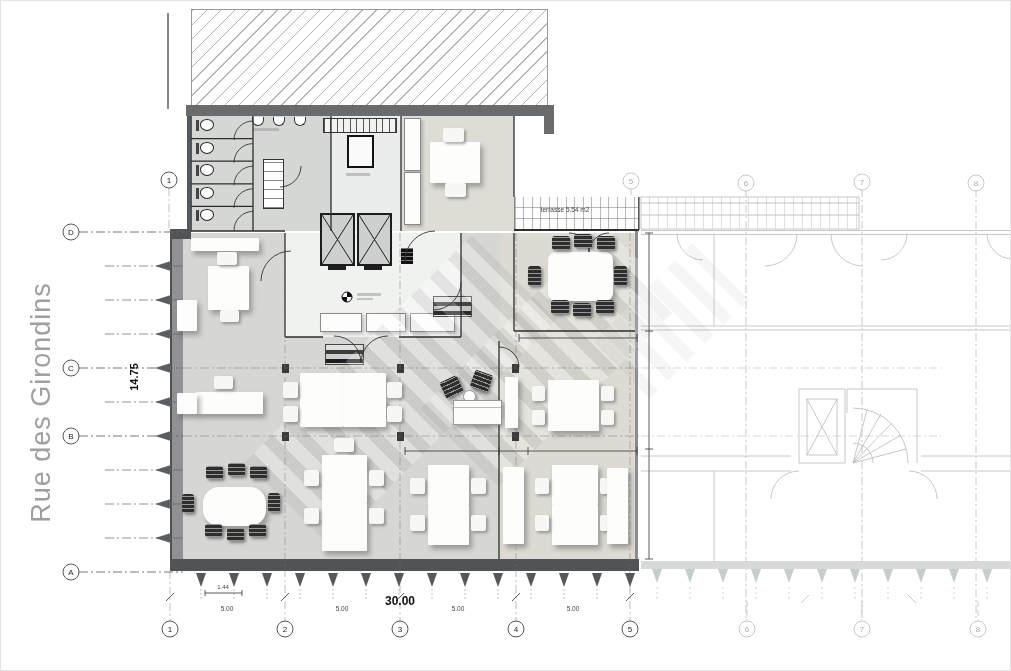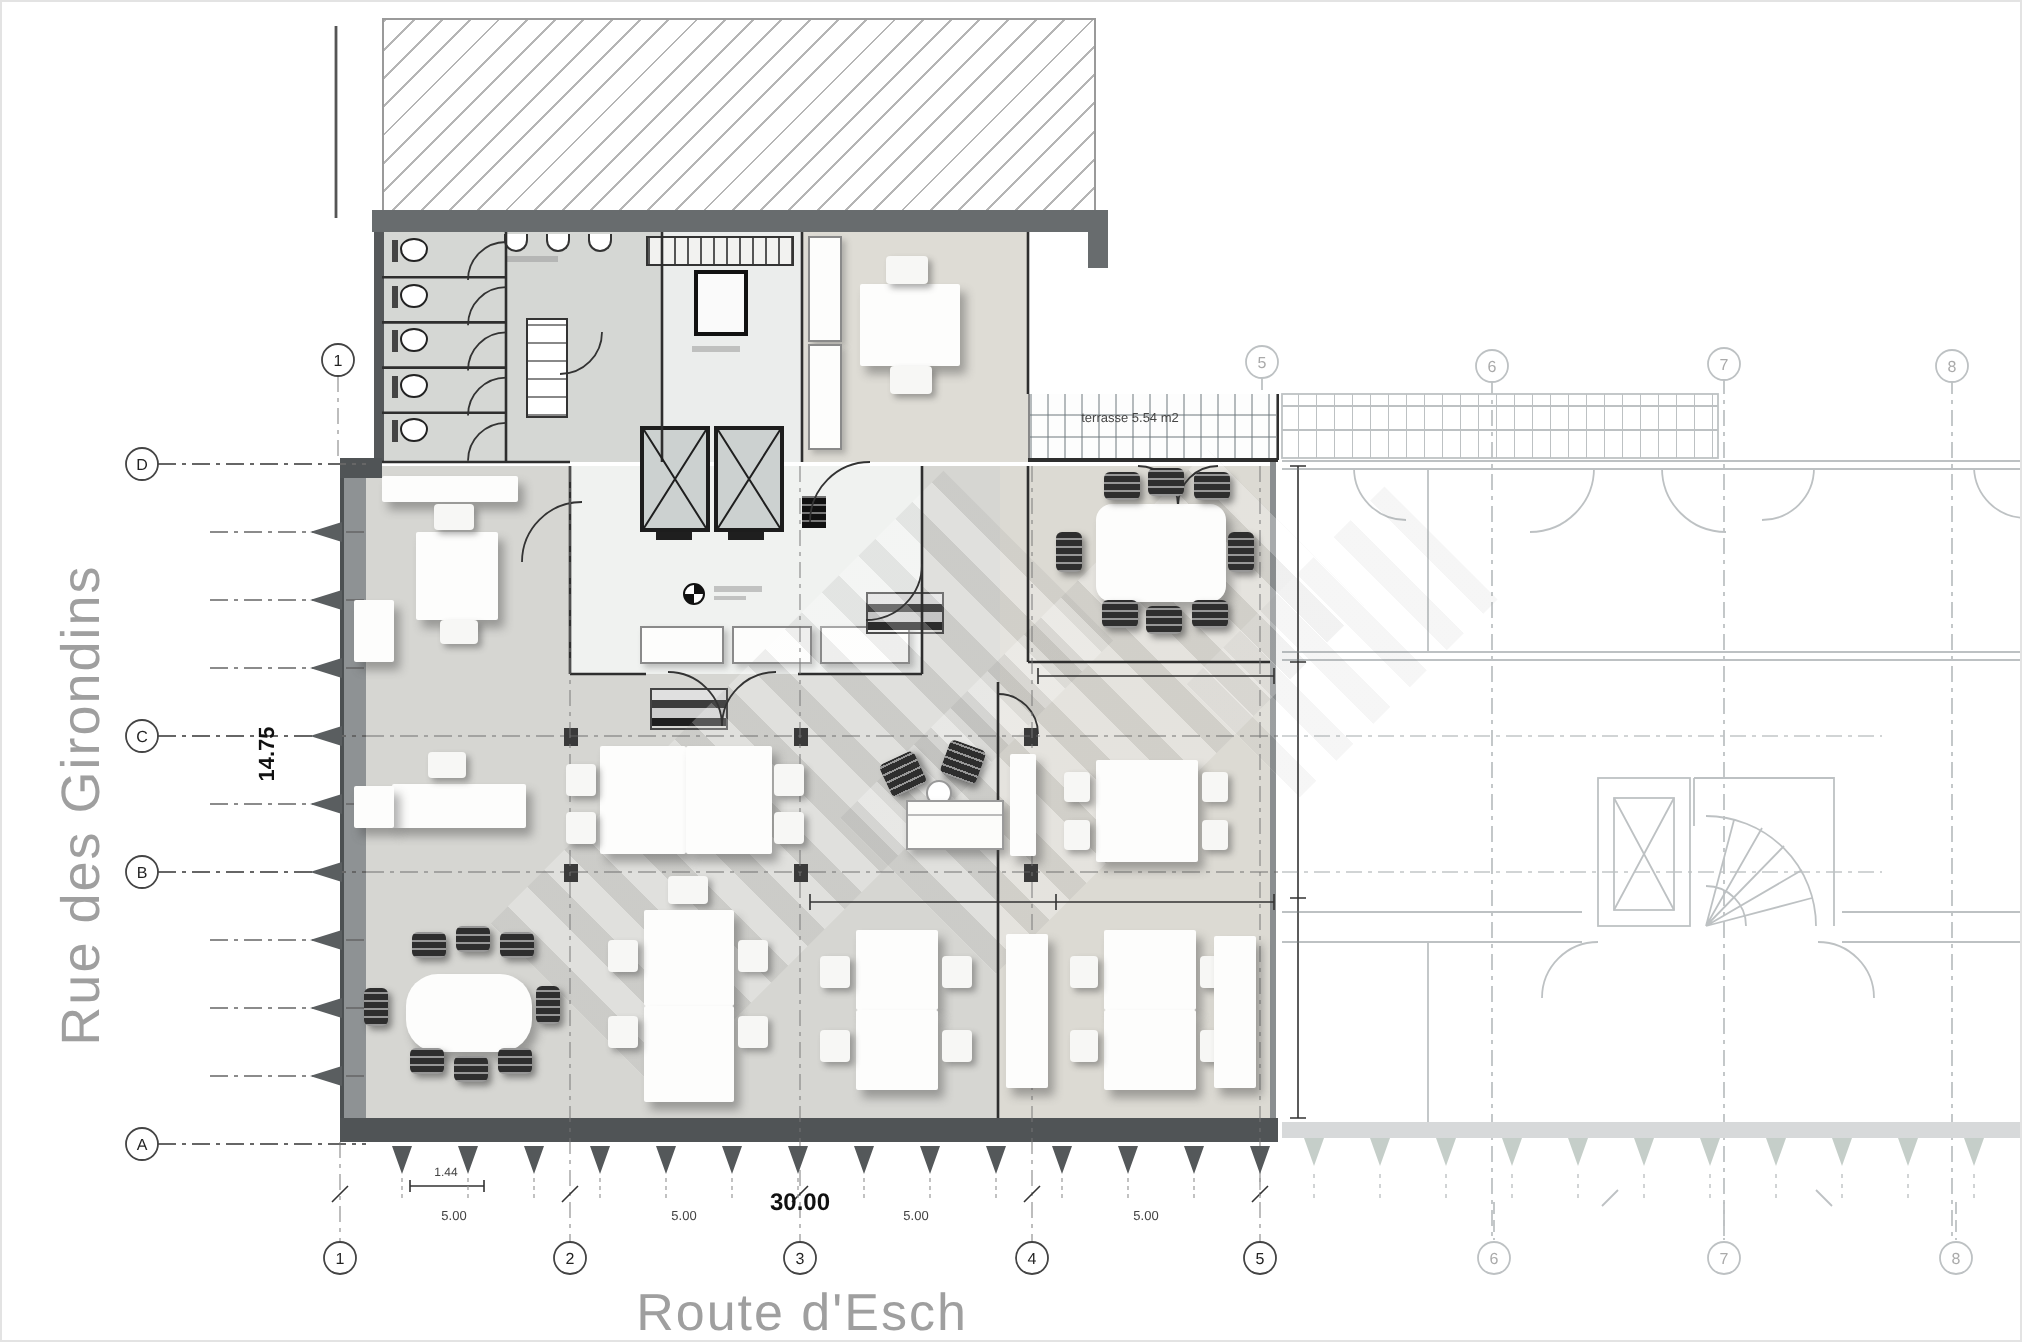--- a/index.html
+++ b/index.html
@@ -330,21 +330,20 @@
     <div class="desk" style="left:551px;top:464px;width:46px;height:40px;"></div>
     <div class="desk" style="left:551px;top:504px;width:46px;height:40px;"></div>
     <div class="chair" style="left:534px;top:477px;width:14px;height:16px;"></div>
     <div class="chair" style="left:534px;top:514px;width:14px;height:16px;"></div>
     <div class="chair" style="left:599px;top:477px;width:14px;height:16px;"></div>
     <div class="chair" style="left:599px;top:514px;width:14px;height:16px;"></div>
     <div class="desk" style="left:606px;top:467px;width:21px;height:76px;"></div>
   </div>
 
   <div class="street" style="left:-92px;top:386px;width:264px;transform:rotate(-90deg);">Rue des Girondins</div>
-  <div class="street" style="left:300px;top:640px;width:200px;font-size:26px;">Route d'Esch</div>
 
   <div class="dimbig" style="left:369px;top:593px;width:60px;">30.00</div>
   <div class="dimbig" style="left:98px;top:370px;width:70px;font-size:11px;transform:rotate(-90deg);">14.75</div>
 
   <div class="dimsmall" style="left:206px;top:604px;width:40px;">5.00</div>
   <div class="dimsmall" style="left:321px;top:604px;width:40px;">5.00</div>
   <div class="dimsmall" style="left:437px;top:604px;width:40px;">5.00</div>
   <div class="dimsmall" style="left:552px;top:604px;width:40px;">5.00</div>
   <div class="dimsmall" style="left:207px;top:583px;width:30px;font-size:6px;">1.44</div>
 

